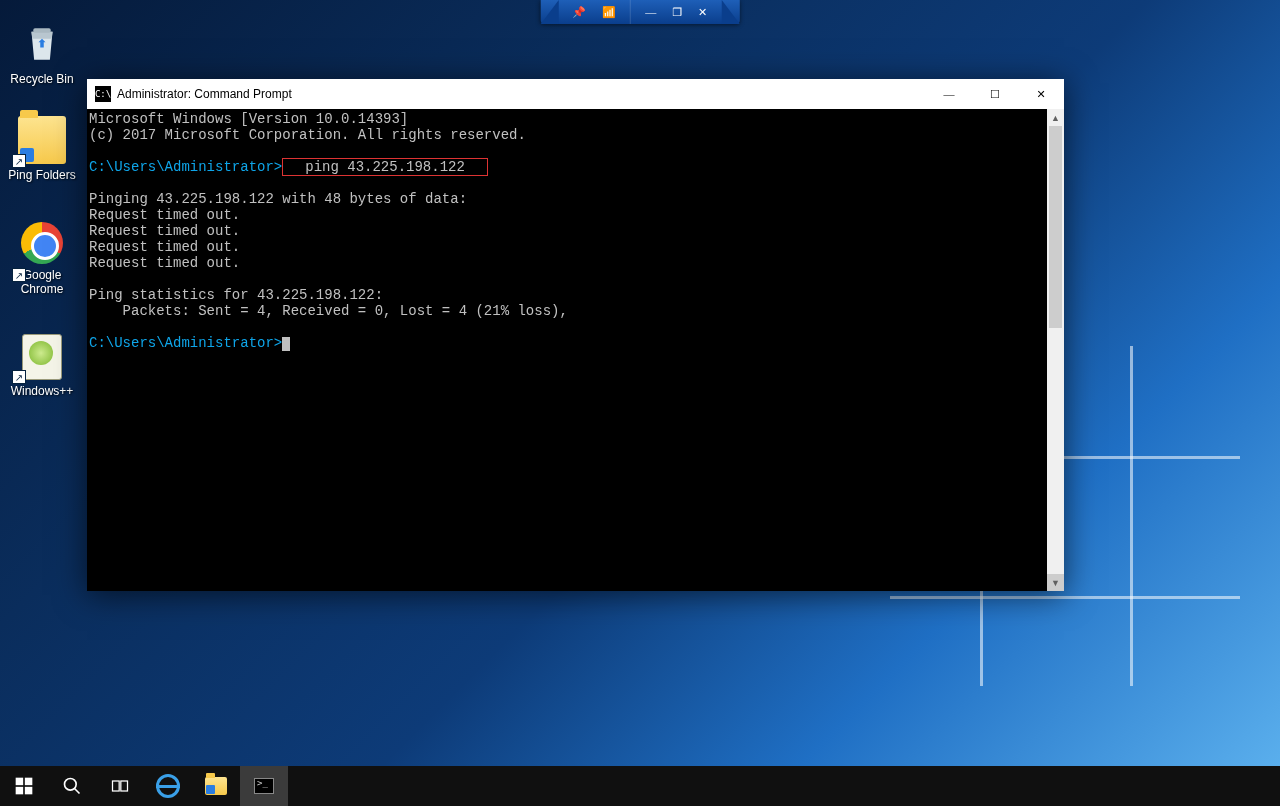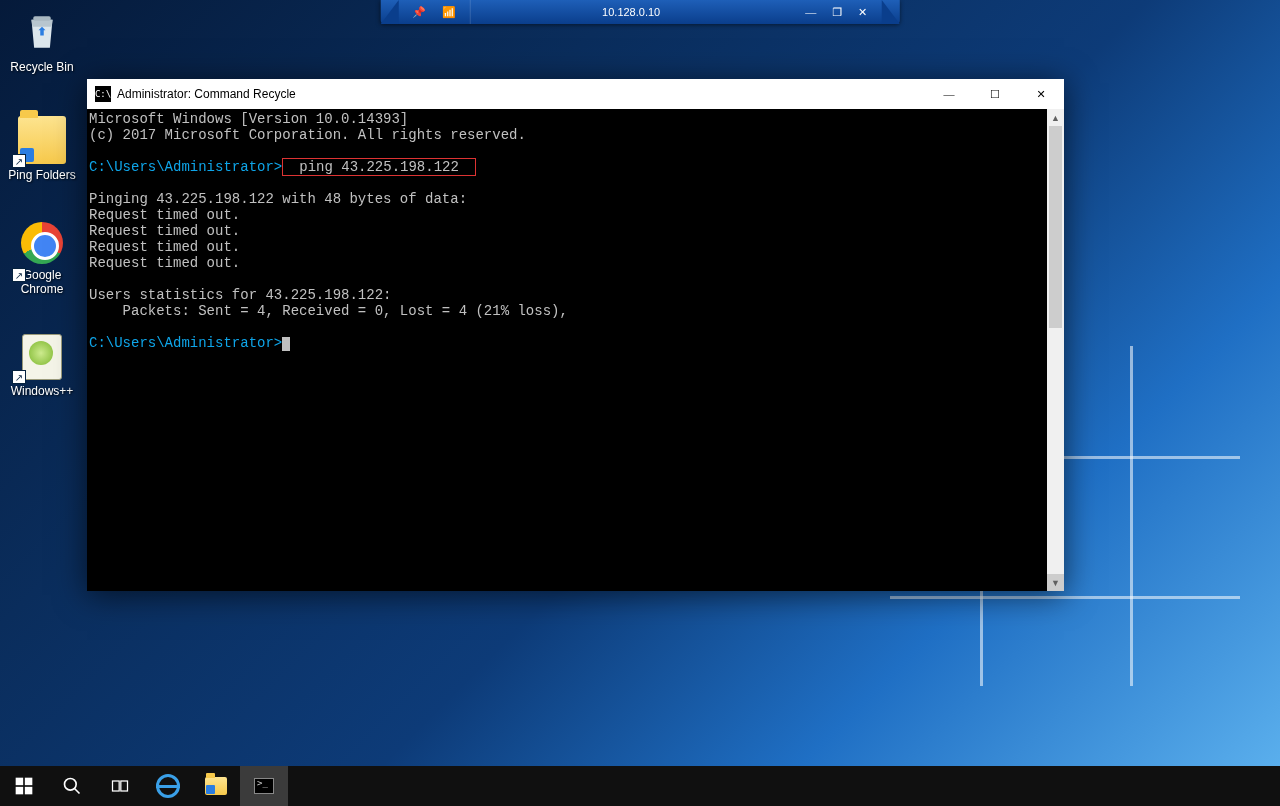--- a/index.html
+++ b/index.html
@@ -120,21 +120,21 @@
   background: #000;
   color: #c0c0c0;
   font-family: Consolas, "Courier New", monospace;
   font-size: 14px;
   line-height: 16px;
   white-space: pre;
   padding: 2px 0 0 2px;
   overflow: hidden;
 }
 .console .prompt-path { color:#0ea5e9; }
-.console .cmd-hl { border: 1px solid #d33; padding: 0 16px; }
+.console .cmd-hl { border: 1px solid #d33; padding: 0 22px; }
 .console .cursor { display:inline-block; width:8px; height:14px; background:#c0c0c0; vertical-align:text-bottom; animation: blink 1s step-end infinite; }
 @keyframes blink { 50% { opacity:0; } }
 
 .scrollbar {
   width: 17px;
   background: #f0f0f0;
   position: relative;
 }
 .scrollbar .arrow {
   height: 17px; display:flex; align-items:center; justify-content:center;
@@ -174,21 +174,21 @@
 </head>
 <body>
 
 <div class="streaks">
   <div class="v1"></div>
     <div class="v2"></div>
     <div class="h1"></div>
     <div class="h2"></div>
 </div>
 
-<div class="desktop-icon recycle" style="left:4px; top:8px;">
+<div class="desktop-icon recycle" style="left:4px; top:20px;">
   <div class="ic">
     <svg viewBox="0 0 48 48">
         <path fill="#dce6ec" d="M12 10h24l-3 32H15z"></path>
         <path fill="#b8c6cf" d="M12 10h24l-1 8H13z"></path>
         <rect x="14" y="6" width="20" height="5" rx="2" fill="#a9b8c1"></rect>
         <path fill="#2a7de1" d="M20 22l4-4 4 4-2 0 0 6-4 0 0-6z"></path>
       </svg>
   </div>
   <div class="label">Recycle Bin</div>
 </div>
@@ -211,52 +211,51 @@
   <div class="shortcut">↗</div>
   <div class="label">Windows++</div>
 </div>
 
 <div class="session-bar">
   <div class="slope-l"></div>
   <div class="seg left">
     <span class="ctrl">📌</span>
     <span class="ctrl">📶</span>
   </div>
-  <div class="seg ip">10.128.0.10</div>
   <div class="seg">
     <span class="ctrl">—</span>
     <span class="ctrl">❐</span>
     <span class="ctrl">✕</span>
   </div>
   <div class="slope-r"></div>
 </div>
 
 <div class="cmd-window">
   <div class="titlebar">
     <div class="t-icon">C:\</div>
-    <div class="t-title">Administrator: Command Recycle</div>
+    <div class="t-title">Administrator: Command Prompt</div>
     <div class="win-controls">
       <div>—</div>
       <div>☐</div>
       <div class="close">✕</div>
     </div>
   </div>
   <div class="console-wrap">
     <div class="console"><span>Microsoft Windows [Version 10.0.14393]</span>
 <span>(c) 2017 Microsoft Corporation. All rights reserved.</span>
 <span></span>
 <span class="prompt-path">C:\Users\Administrator&gt;</span><span class="cmd-hl">ping 43.225.198.122</span>
 <span></span>
 <span>Pinging 43.225.198.122 with 48 bytes of data:</span>
 <span>Request timed out.</span>
 <span>Request timed out.</span>
 <span>Request timed out.</span>
 <span>Request timed out.</span>
 <span></span>
-<span>Users statistics for 43.225.198.122:</span>
+<span>Ping statistics for 43.225.198.122:</span>
 <span>    Packets: Sent = 4, Received = 0, Lost = 4 (21% loss),</span>
 <span></span>
 <span class="prompt-path">C:\Users\Administrator&gt;</span><span class="cursor"></span></div>
     <div class="scrollbar">
       <div class="arrow">▲</div>
       <div class="track">
         <div class="thumb"></div>
       </div>
       <div class="arrow bottom">▼</div>
     </div>

